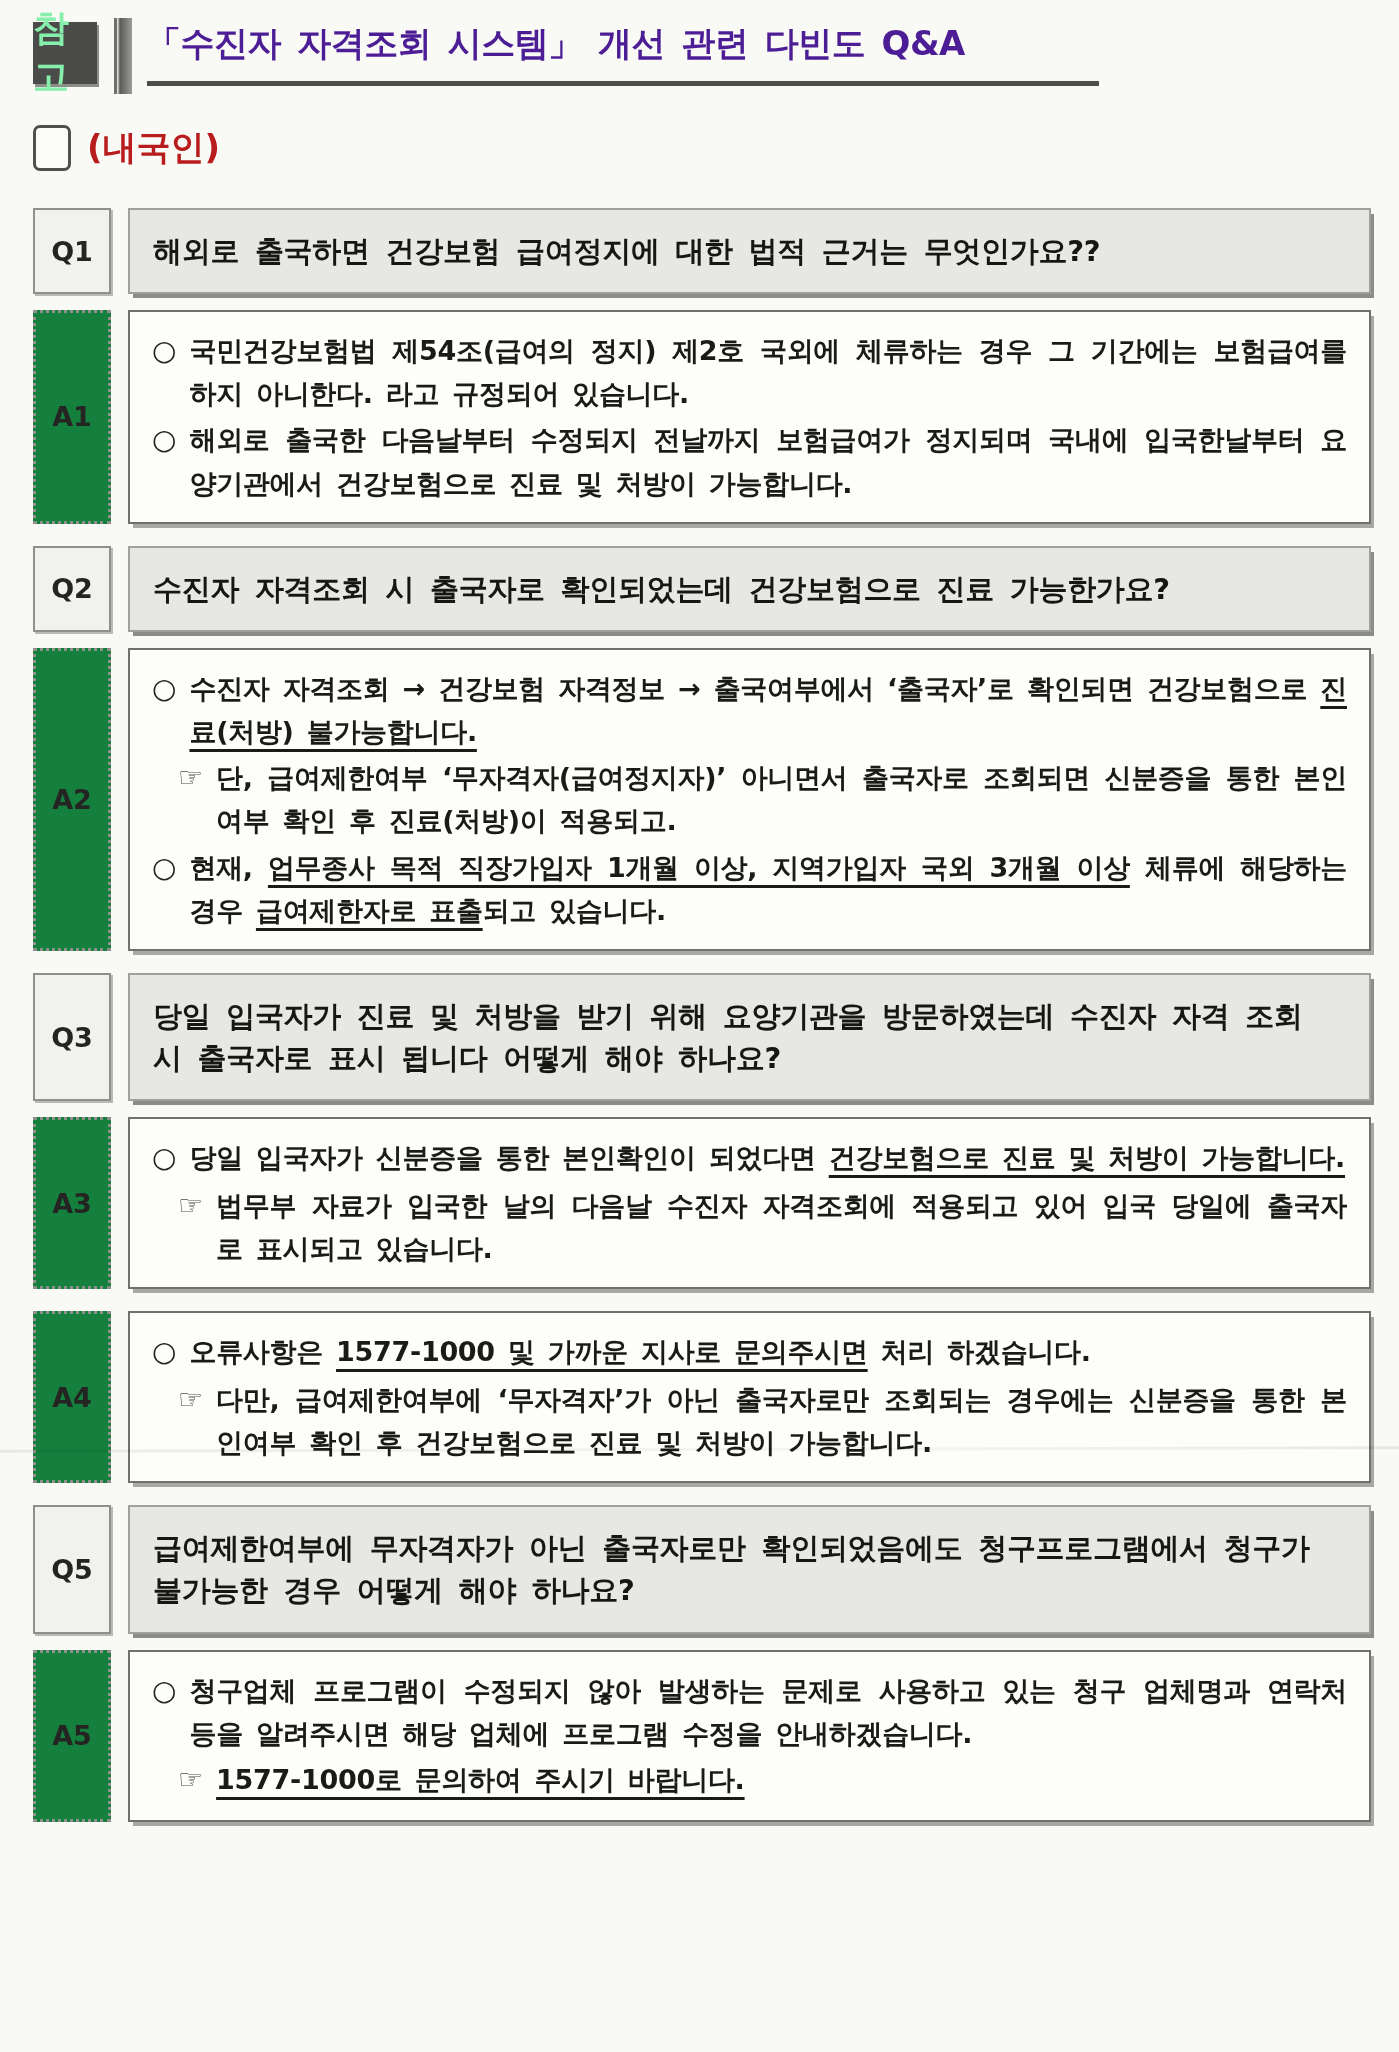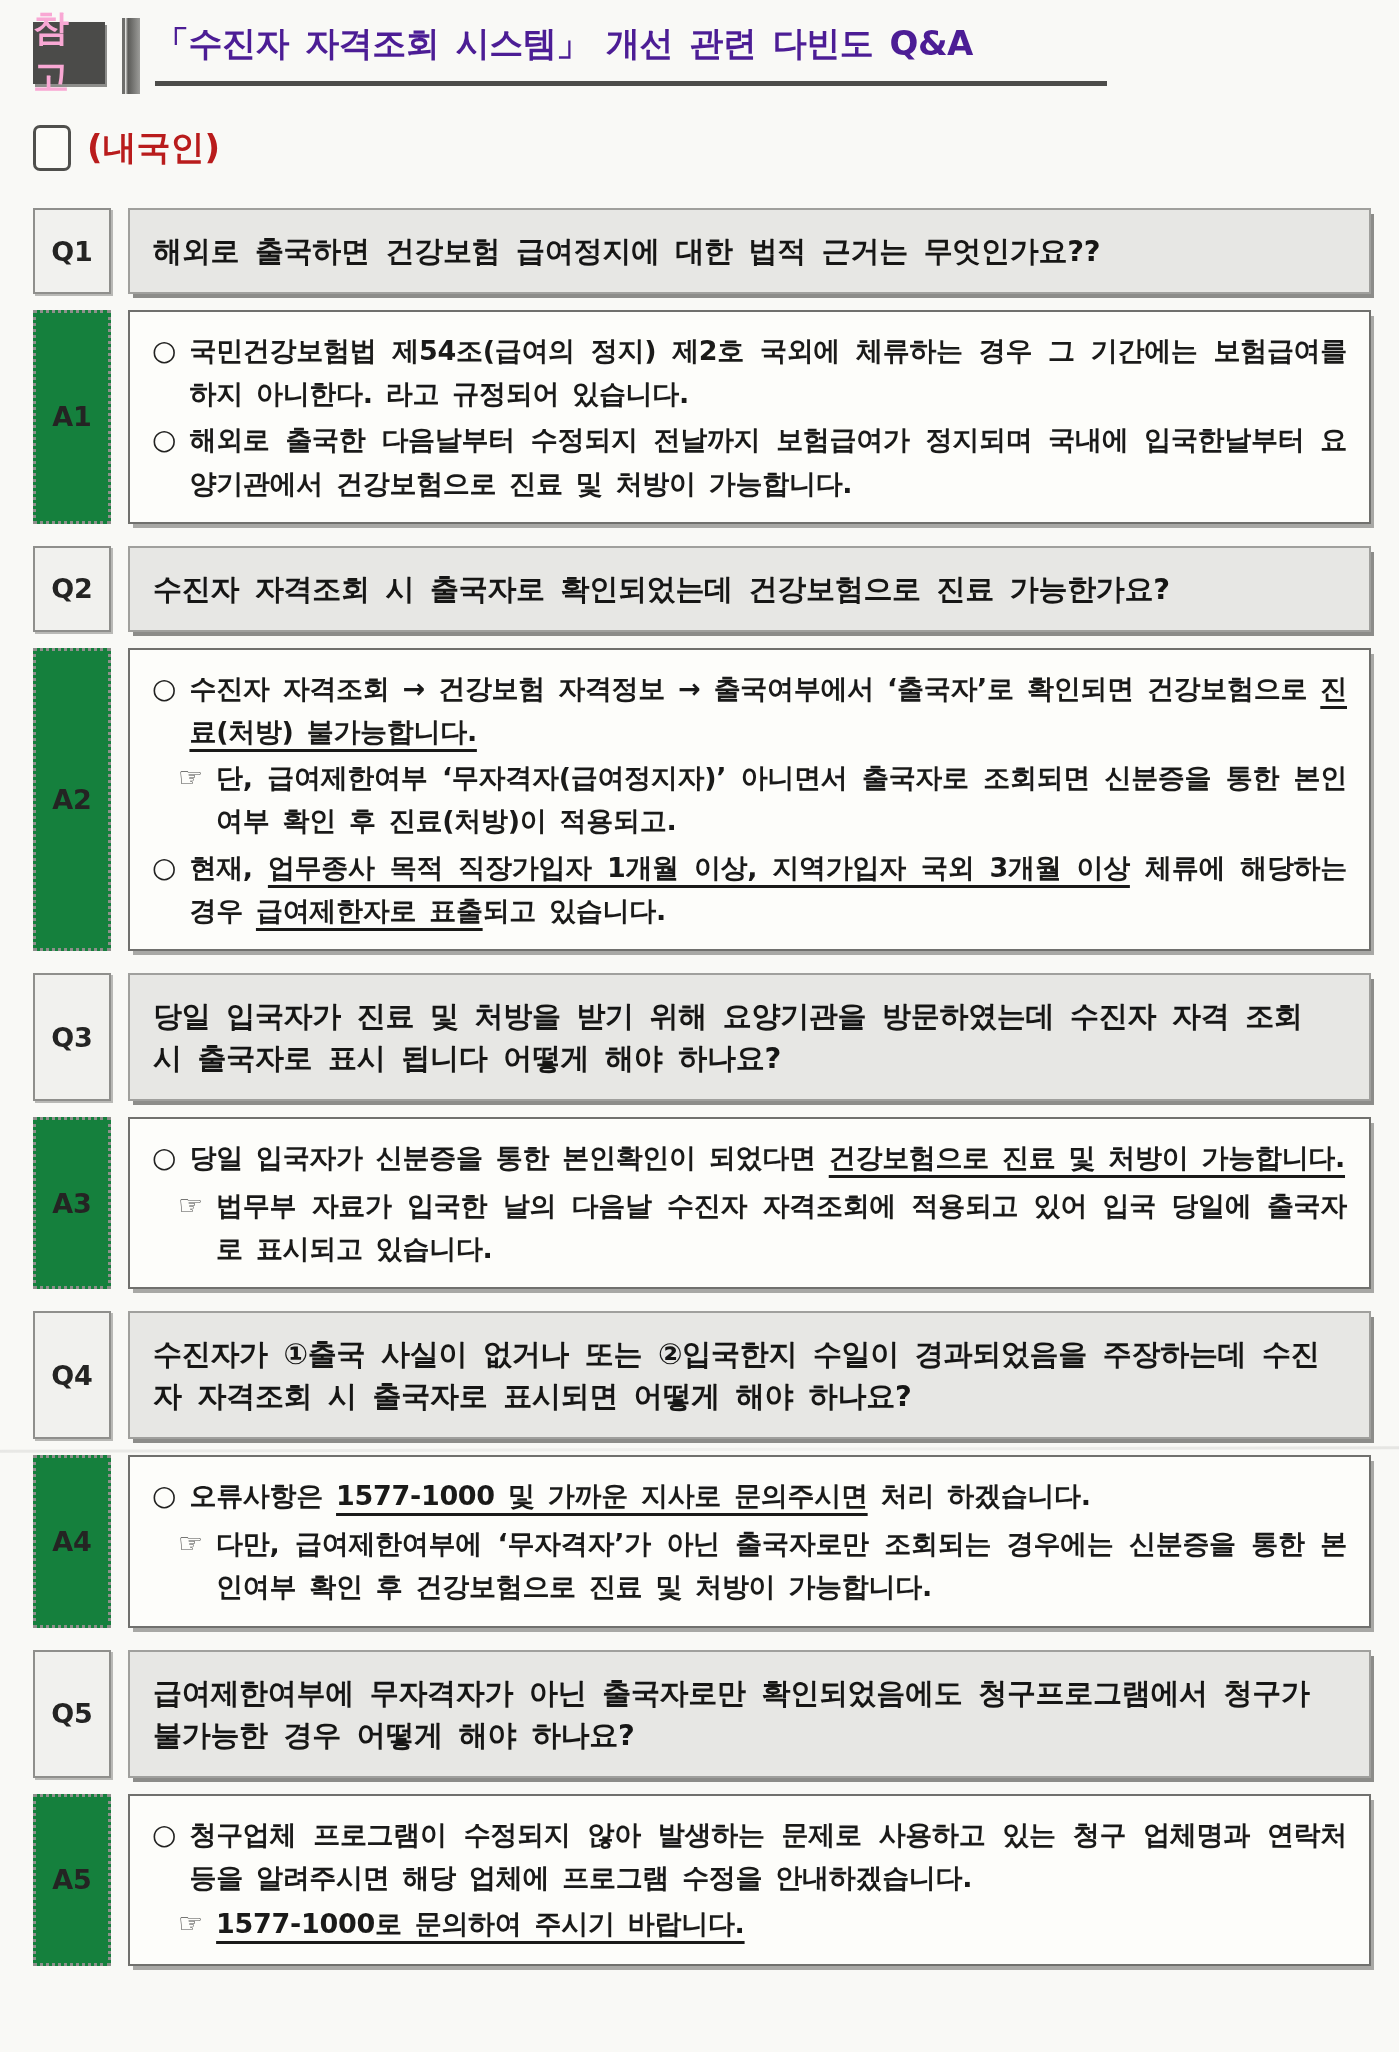--- a/index.html
+++ b/index.html
@@ -10,22 +10,22 @@
     background:#f9f9f6;
     font-family:"DejaVu Sans","Liberation Sans",sans-serif;
     color:#1b1b1a;
     box-sizing:border-box;
     padding:16px 28px 14px 33px;
     overflow:hidden;
   }
   
   .header { display:flex; align-items:flex-start; gap:9px; }
   .badge {
-    width:72px; height:62px; margin-top:6px;
-    background:#4b4b49; color:#f9a8d4;
+    width:64px; height:62px; margin-top:6px;
+    background:#4b4b49; color:#86efac;
     font-size:36px; font-weight:bold;
     display:flex; align-items:center; justify-content:center;
     letter-spacing:2px;
     box-shadow:2px 3px 0 #8d8d8a;
   }
   .header-bar {
     width:15px; height:76px; margin:2px 6px 0 8px;
     background:linear-gradient(to right,#59595600,#5a5a57 20%,#9c9c99);
     border-left:3px solid #6e6e6b;
   }
@@ -185,26 +185,20 @@
             </div>
             <div class="a-item finger">
               <span class="marker">☞</span>
               <p class="a-text"><span>법무부 자료가 입국한 날의 다음날 수진자 자격조회에 적용되고 있어 입국 당일에 출국자로 표시되고 있습니다.</span></p>
             </div>
           </div>
     </div>
   </section>
 
   <section class="qa-block">
-    <div class="row q-row">
-      <div class="label-box q-label">Q4</div>
-      <div class="q-box">
-        <p class="q-text">수진자가 ①출국 사실이 없거나 또는 ②입국한지 수일이 경과되었음을 주장하는데 수진자 자격조회 시 출국자로 표시되면 어떻게 해야 하나요?</p>
-      </div>
-    </div>
     <div class="row a-row">
       <div class="label-box a-label">A4</div>
       <div class="a-box">
             <div class="a-item">
               <span class="marker">○</span>
               <p class="a-text"><span>오류사항은 </span><span class="u">1577-1000 및 가까운 지사로 문의주시면</span><span> 처리 하겠습니다.</span></p>
             </div>
             <div class="a-item finger">
               <span class="marker">☞</span>
               <p class="a-text"><span>다만, 급여제한여부에 ‘무자격자’가 아닌 출국자로만 조회되는 경우에는 신분증을 통한 본인여부 확인 후 건강보험으로 진료 및 처방이 가능합니다.</span></p>

